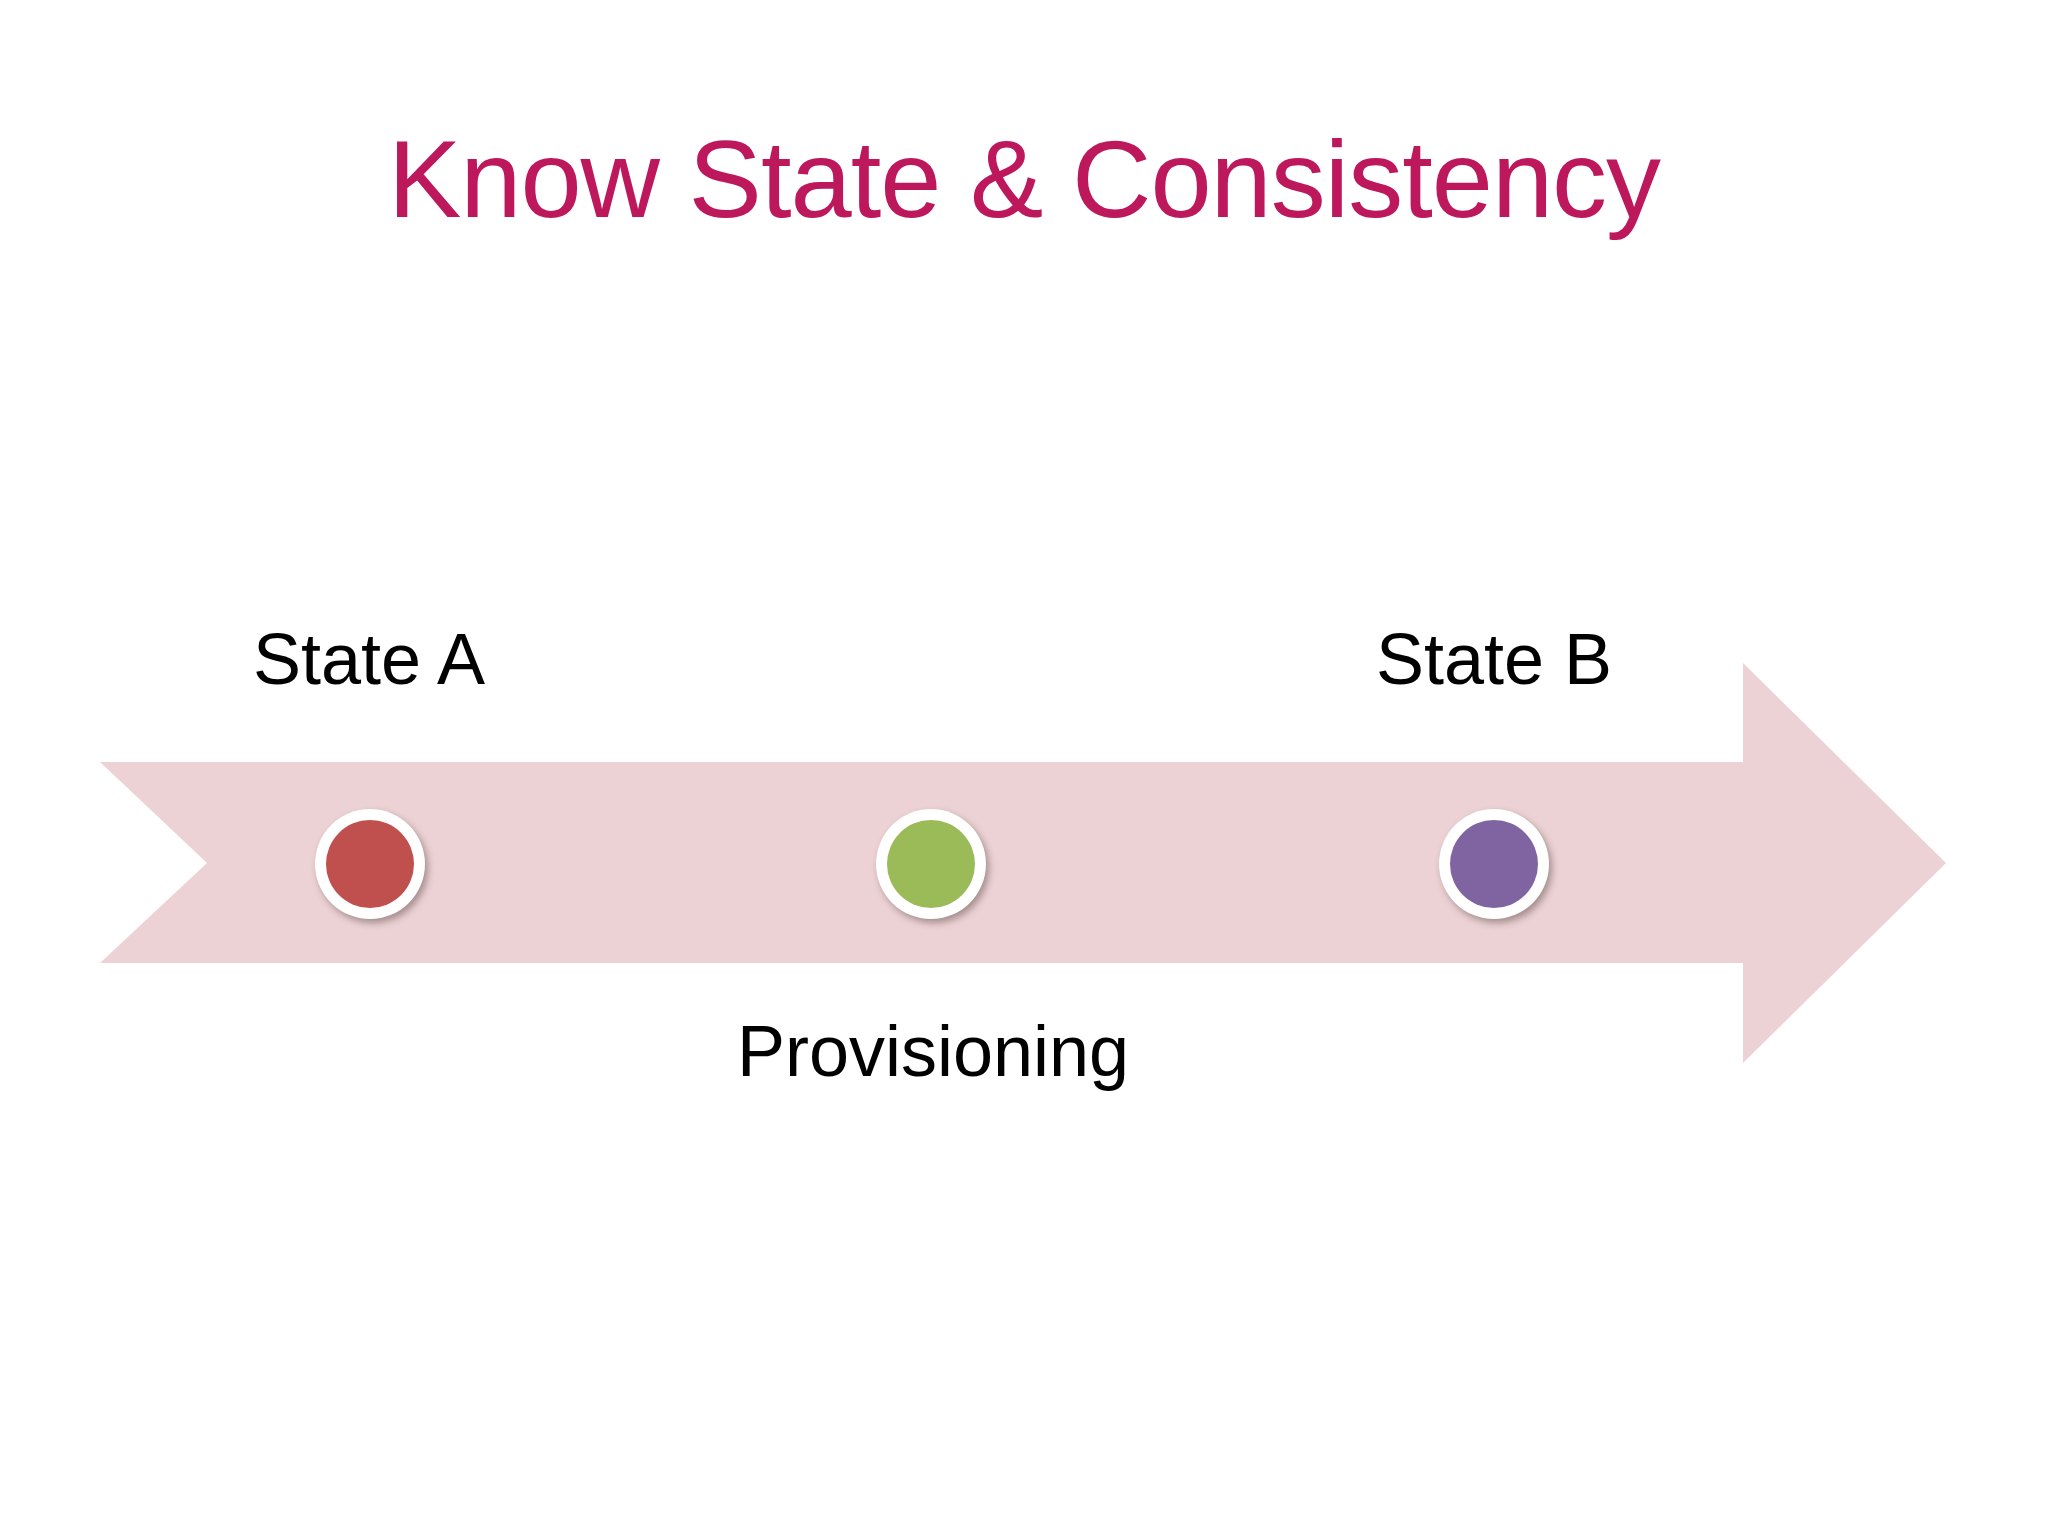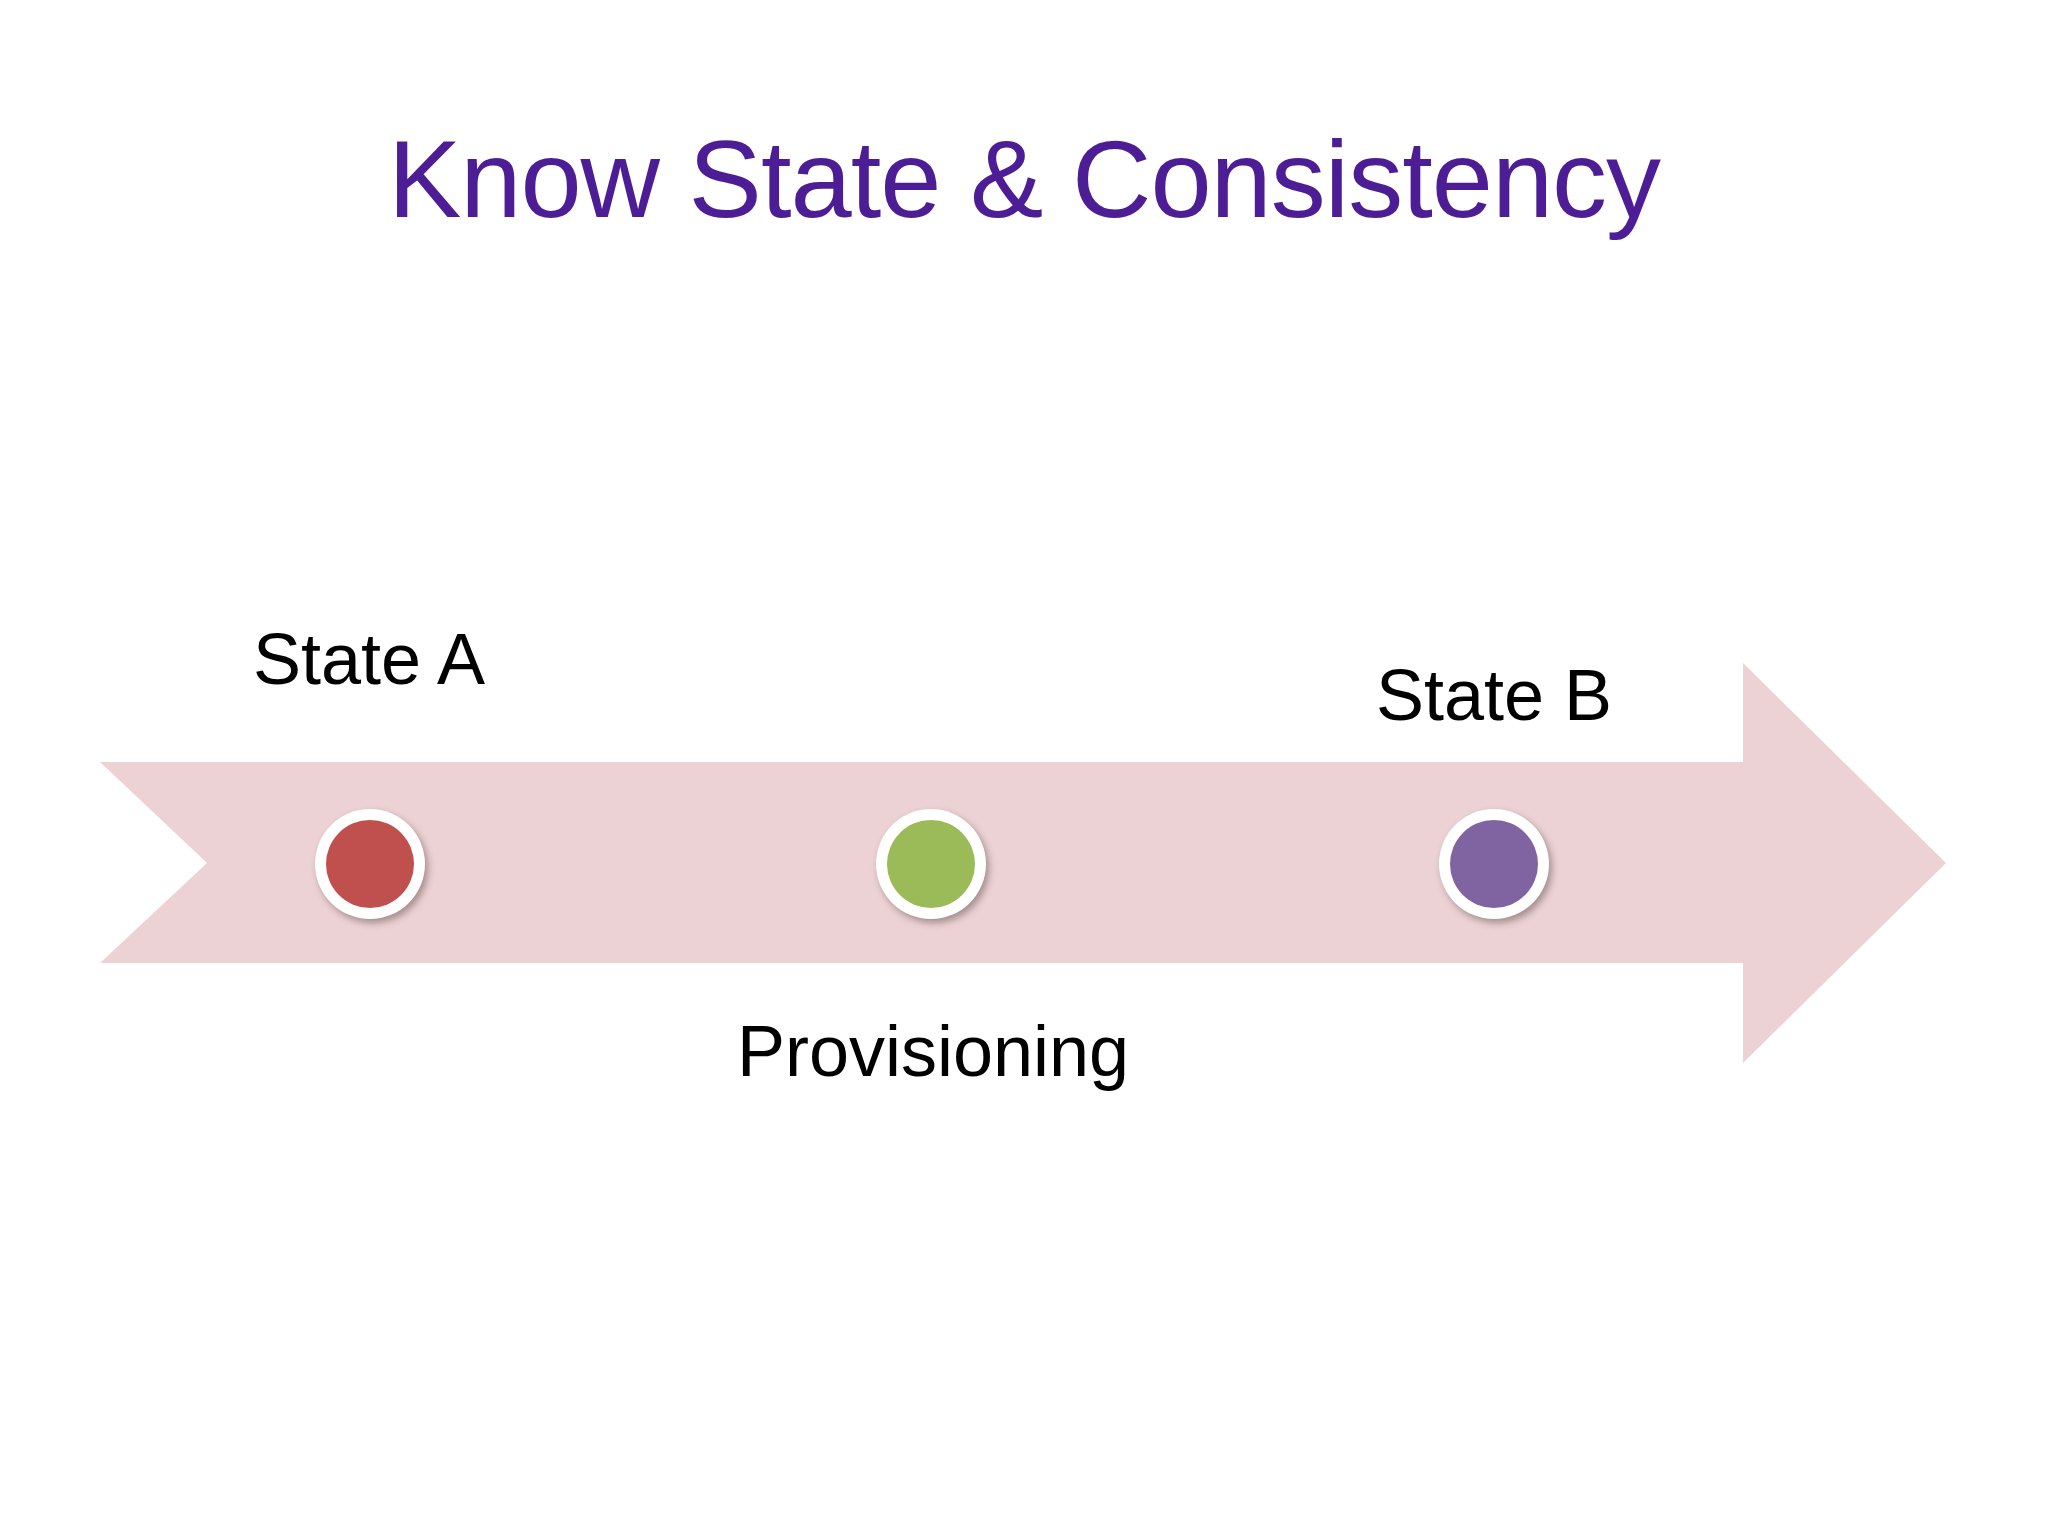--- a/index.html
+++ b/index.html
@@ -37,21 +37,21 @@
   }
   .milestone-label {
     position: absolute;
     width: 600px;
     text-align: center;
     font-size: 72px;
     line-height: 1.1;
     white-space: nowrap;
   }
   .label-state-a { left: 69px;  top: 620px; }
-  .label-state-b { left: 1194px; top: 620px; margin-top: 36px; }
+  .label-state-b { left: 1194px; top: 620px; }
   .label-provisioning { left: 633px; top: 1012px; }
   .dot {
     position: absolute;
     width: 110px;
     height: 110px;
     border-radius: 50%;
     background: #ffffff;
     box-shadow: 3px 4px 7px rgba(60, 40, 40, 0.40);
     display: flex;
     align-items: center;
@@ -64,21 +64,21 @@
   }
   .dot-state-a { left: 315px;  top: 809px; }
   .dot-provisioning { left: 876px;  top: 809px; }
   .dot-state-b { left: 1439px; top: 809px; }
 </style>
 </head>
 <body>
 
 <div class="slide">
 
-  <div class="slide-title" style="color: #4c1d95;">Know State &amp; Consistency</div>
+  <div class="slide-title" style="color: #be185d;">Know State &amp; Consistency</div>
 
   <svg class="arrow-svg" viewBox="0 0 2048 1536" aria-hidden="true">
     <polygon points="100,762 1743,762 1743,663 1946,863 1743,1063 1743,963 100,963 207,863" style="fill: rgb(236, 210, 212);"></polygon>
   </svg>
 
   <div class="milestone-label label-state-a">State A</div>
 
   <div class="milestone-label label-state-b">State B</div>
 
   <div class="milestone-label label-provisioning">Provisioning</div>

